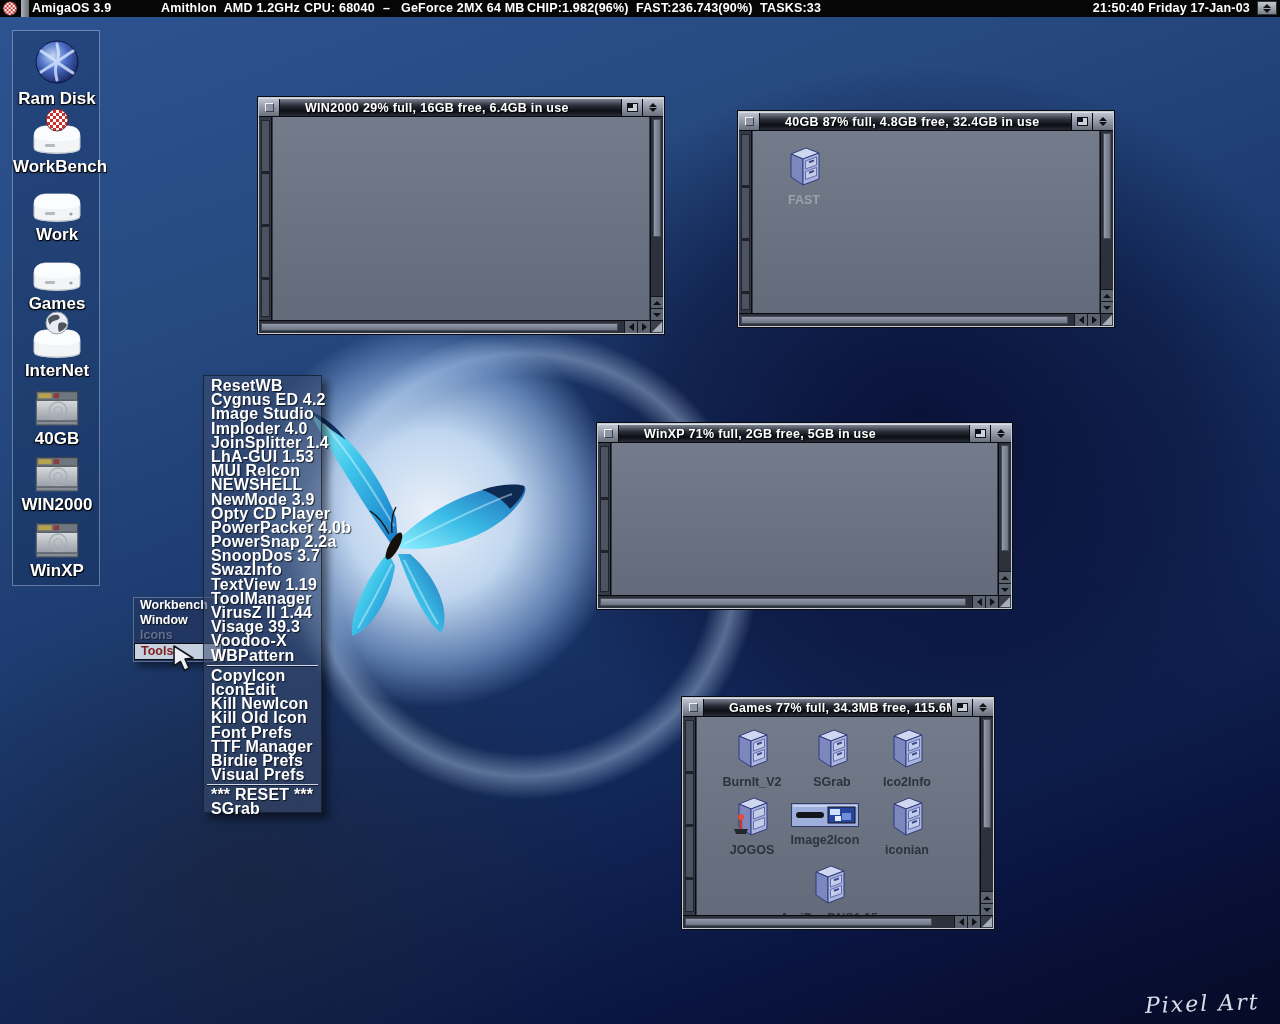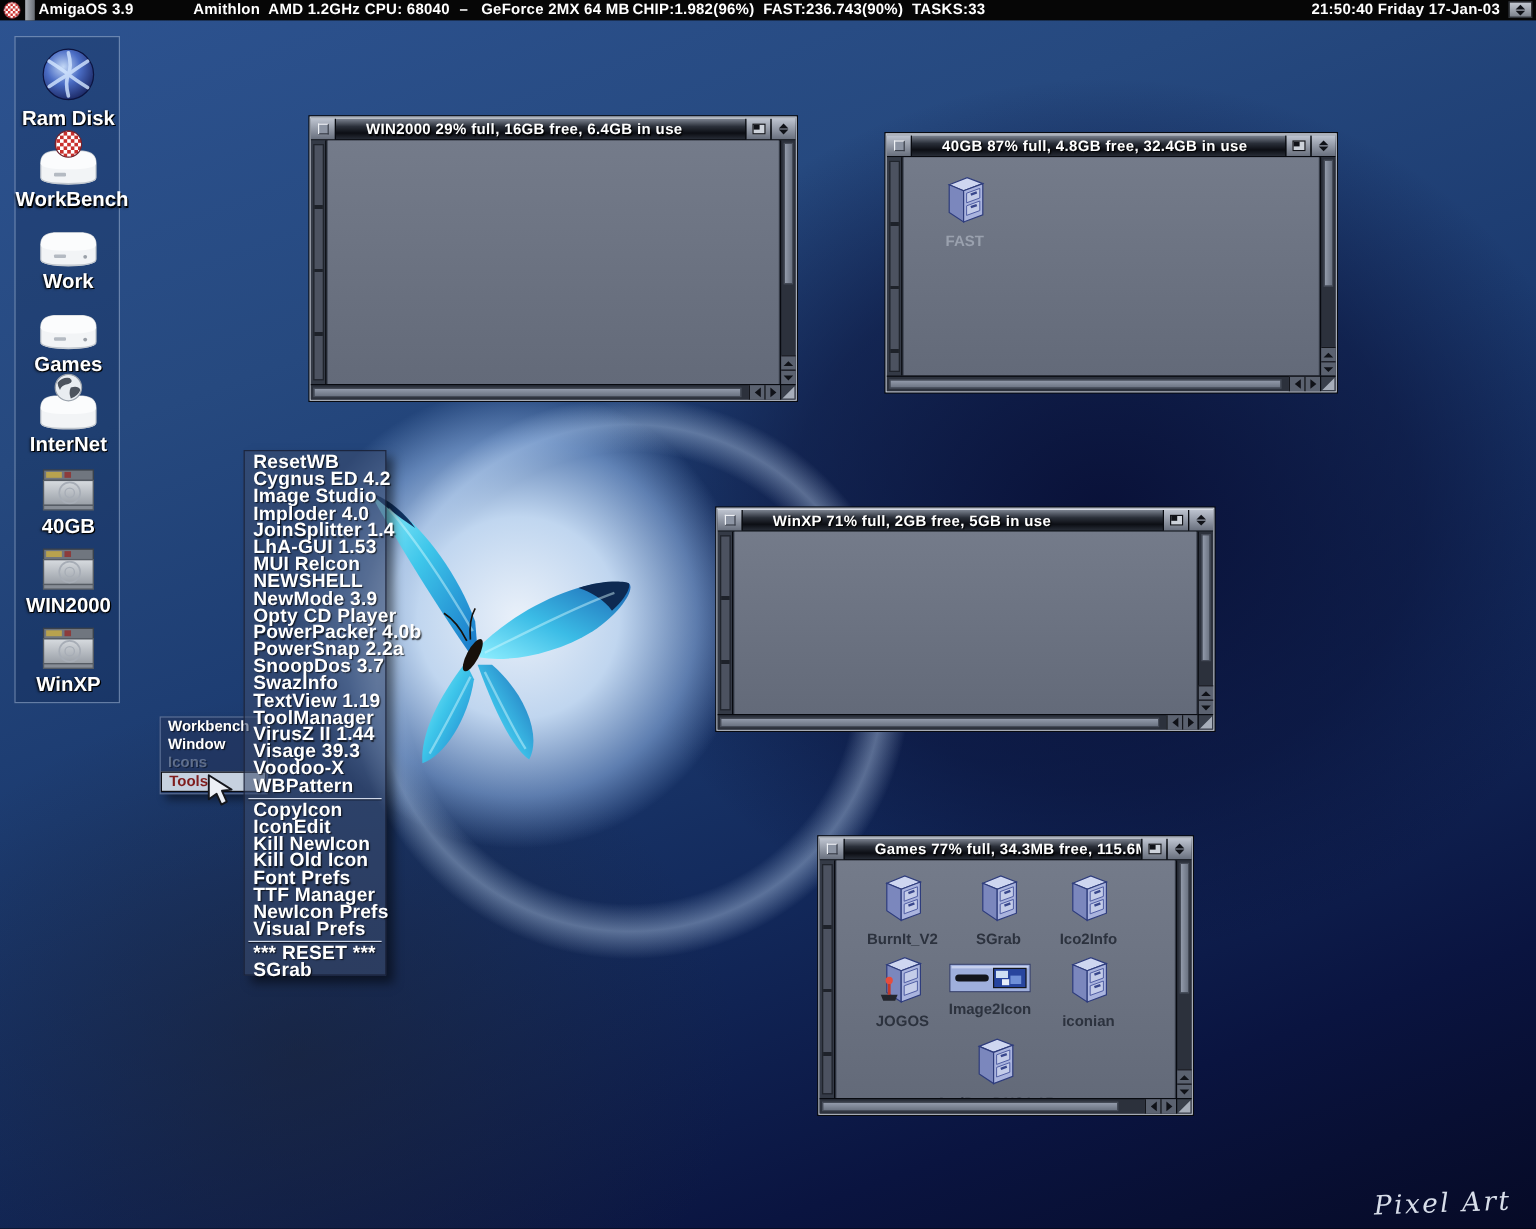--- a/index.html
+++ b/index.html
@@ -557,21 +557,21 @@
     <div class="mi">Visage 39.3</div>
     <div class="mi">Voodoo-X</div>
     <div class="mi">WBPattern</div>
     <div class="msep"></div>
     <div class="mi">CopyIcon</div>
     <div class="mi">IconEdit</div>
     <div class="mi">Kill NewIcon</div>
     <div class="mi">Kill Old Icon</div>
     <div class="mi">Font Prefs</div>
     <div class="mi">TTF Manager</div>
-    <div class="mi">NewIcon Prefs</div>
+    <div class="mi">Birdie Prefs</div>
     <div class="mi">Visual Prefs</div>
     <div class="msep"></div>
     <div class="mi">*** RESET ***</div>
     <div class="mi">SGrab</div>
   </div>
 
   <svg id="cursor" width="26" height="28" viewBox="0 0 26 28">
     <polygon points="2,2 21,14 13,15 17,24 12.5,26.5 8.5,17.5 2,22" fill="#eceff5" stroke="#14161c" stroke-width="1.6" stroke-linejoin="round"></polygon>
   </svg>
 

